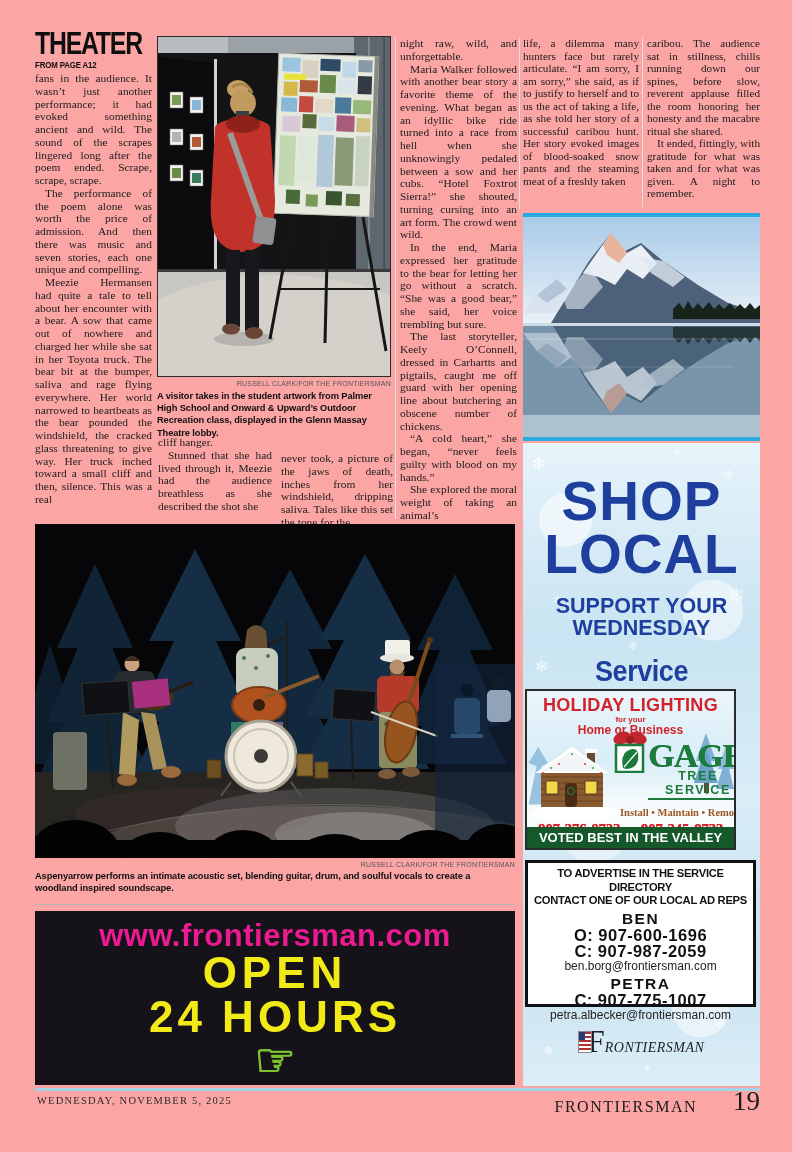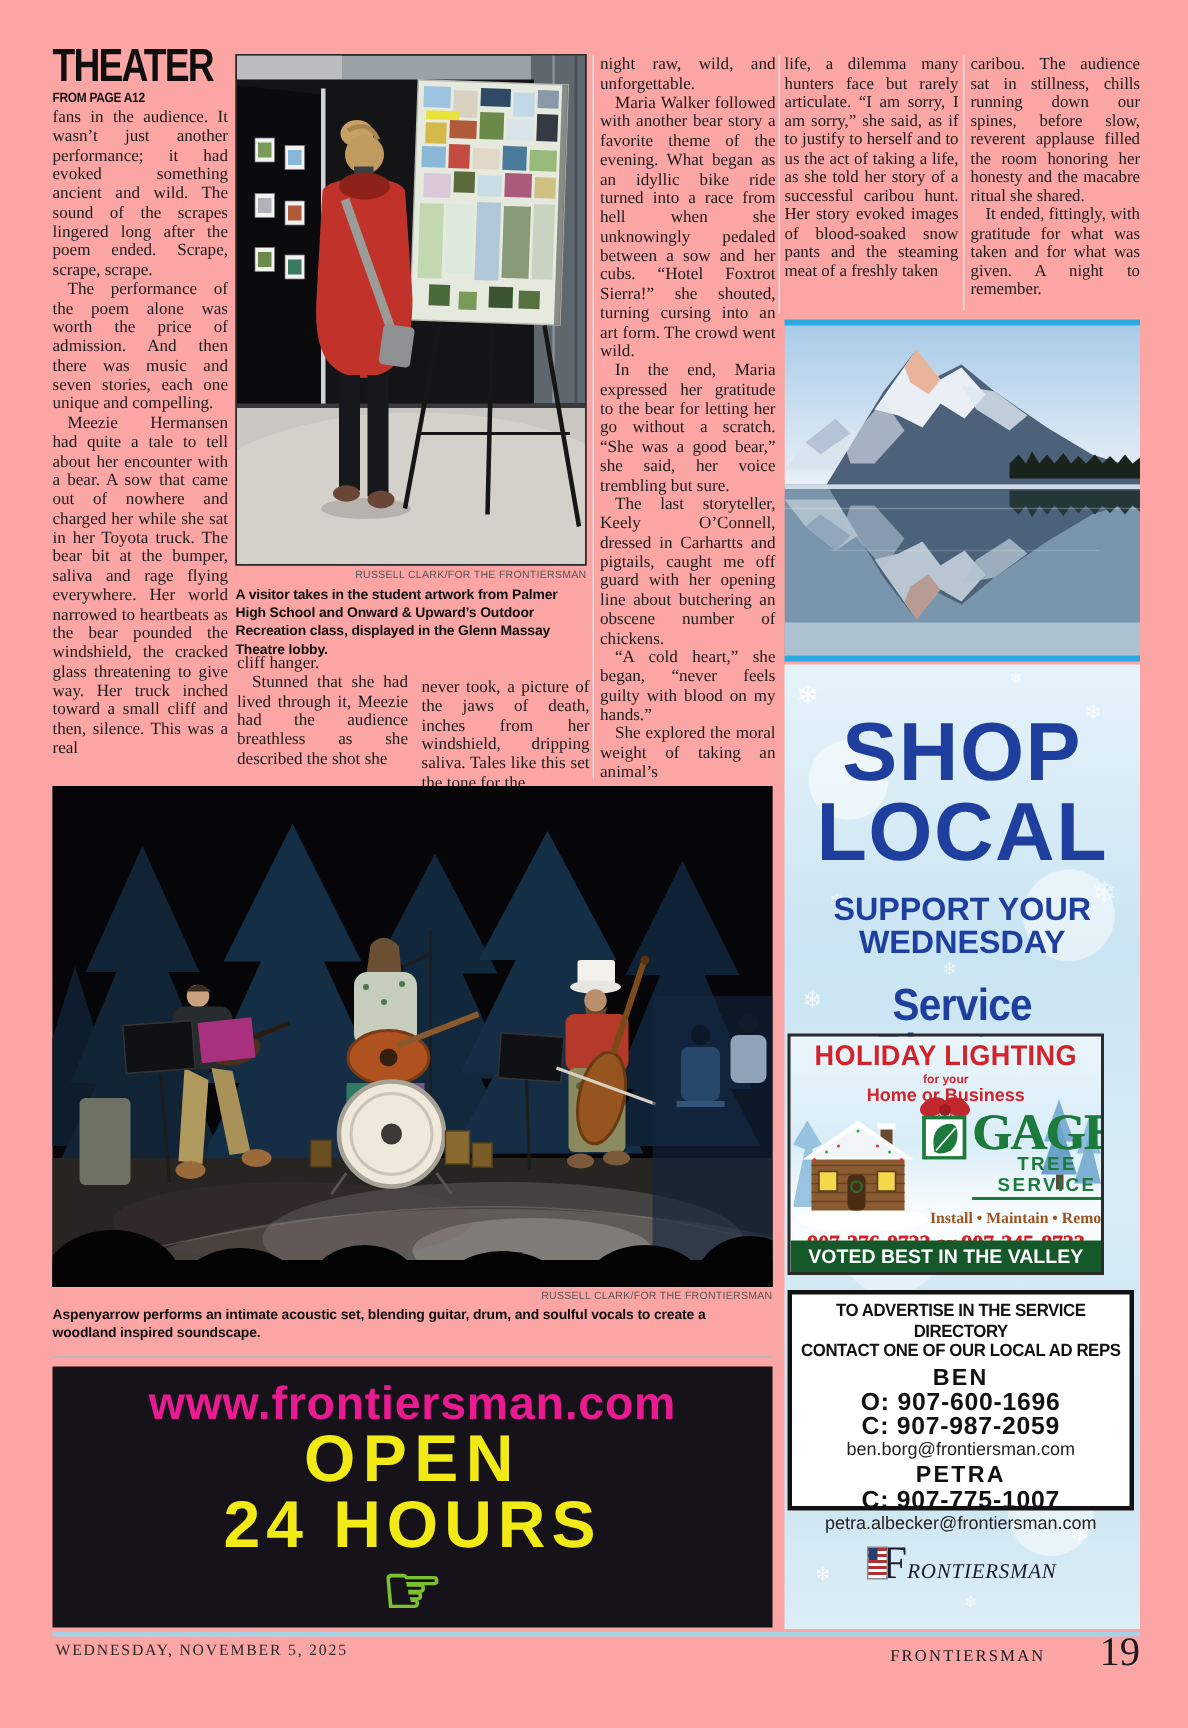--- a/index.html
+++ b/index.html
@@ -85,21 +85,21 @@
   
   #webad{position:absolute;left:35px;top:911px;width:480px;height:174px;background:#16121a;text-align:center;font-family:"Liberation Sans",sans-serif;font-weight:900;}
   .w-url{color:#ea1a90;font-size:31px;line-height:31px;padding-top:9px;letter-spacing:.5px;}
   .w-open{color:#f2ea16;font-size:44px;line-height:44px;letter-spacing:5px;}
   .w-hours{color:#f2ea16;font-size:44px;line-height:44px;letter-spacing:4px;}
   .w-hand{color:#7dc02f;font-size:46px;line-height:42px;font-weight:700;}
 
   
   #footline{position:absolute;left:35px;top:1088px;width:725px;height:3px;background:#a6d3e8;}
   #f-date{position:absolute;left:37px;top:1095px;font-size:10.5px;letter-spacing:1.2px;color:#2a2a2a;font-family:"Liberation Serif",serif;}
-  #f-paper{position:absolute;right:95px;top:1098px;font-size:11px;letter-spacing:1.5px;color:#1b1b1b;font-family:"Liberation Serif",serif;}
+  #f-paper{position:absolute;right:95px;top:1098px;font-size:16px;letter-spacing:1.5px;color:#1b1b1b;font-family:"Liberation Serif",serif;}
   #f-page{position:absolute;right:32px;top:1086px;font-size:27px;color:#1b1b1b;font-family:"Liberation Serif",serif;}
 </style>
 </head>
 <body>
 
 <div class="page">
 
   <header id="kicker">
     <div class="kick-title">THEATER</div>
     <div class="kick-from">FROM PAGE A12</div>

